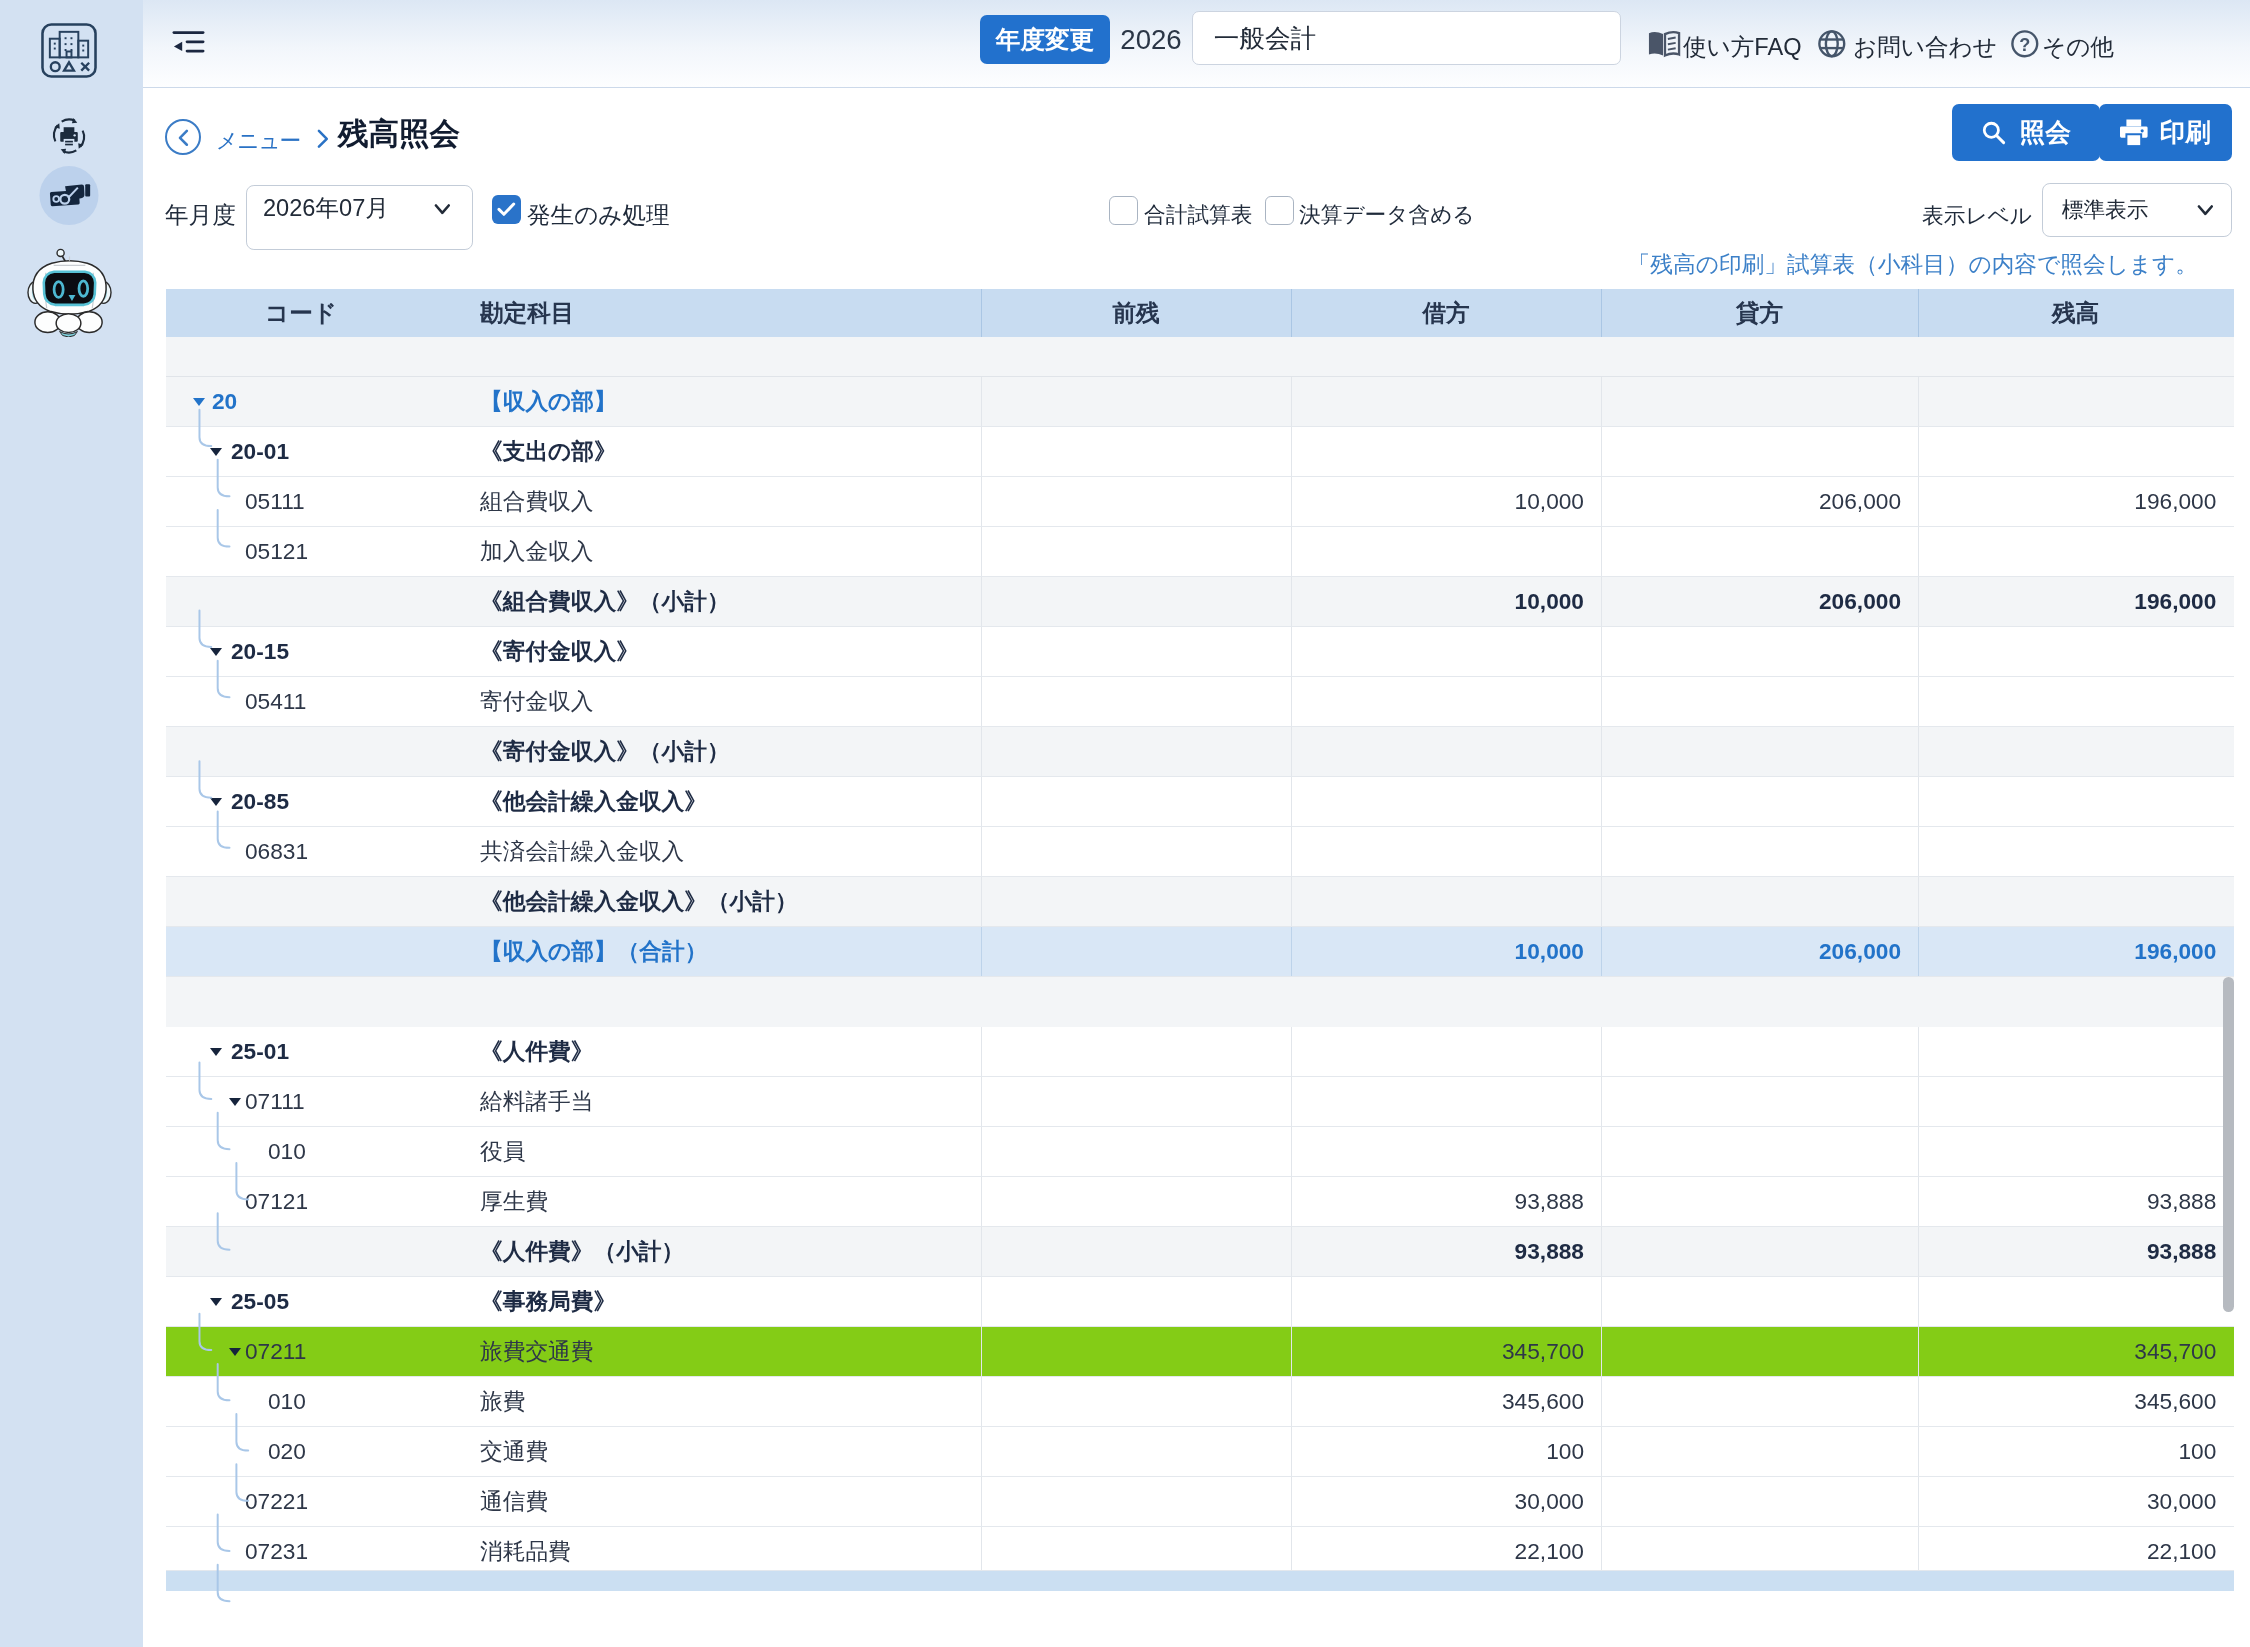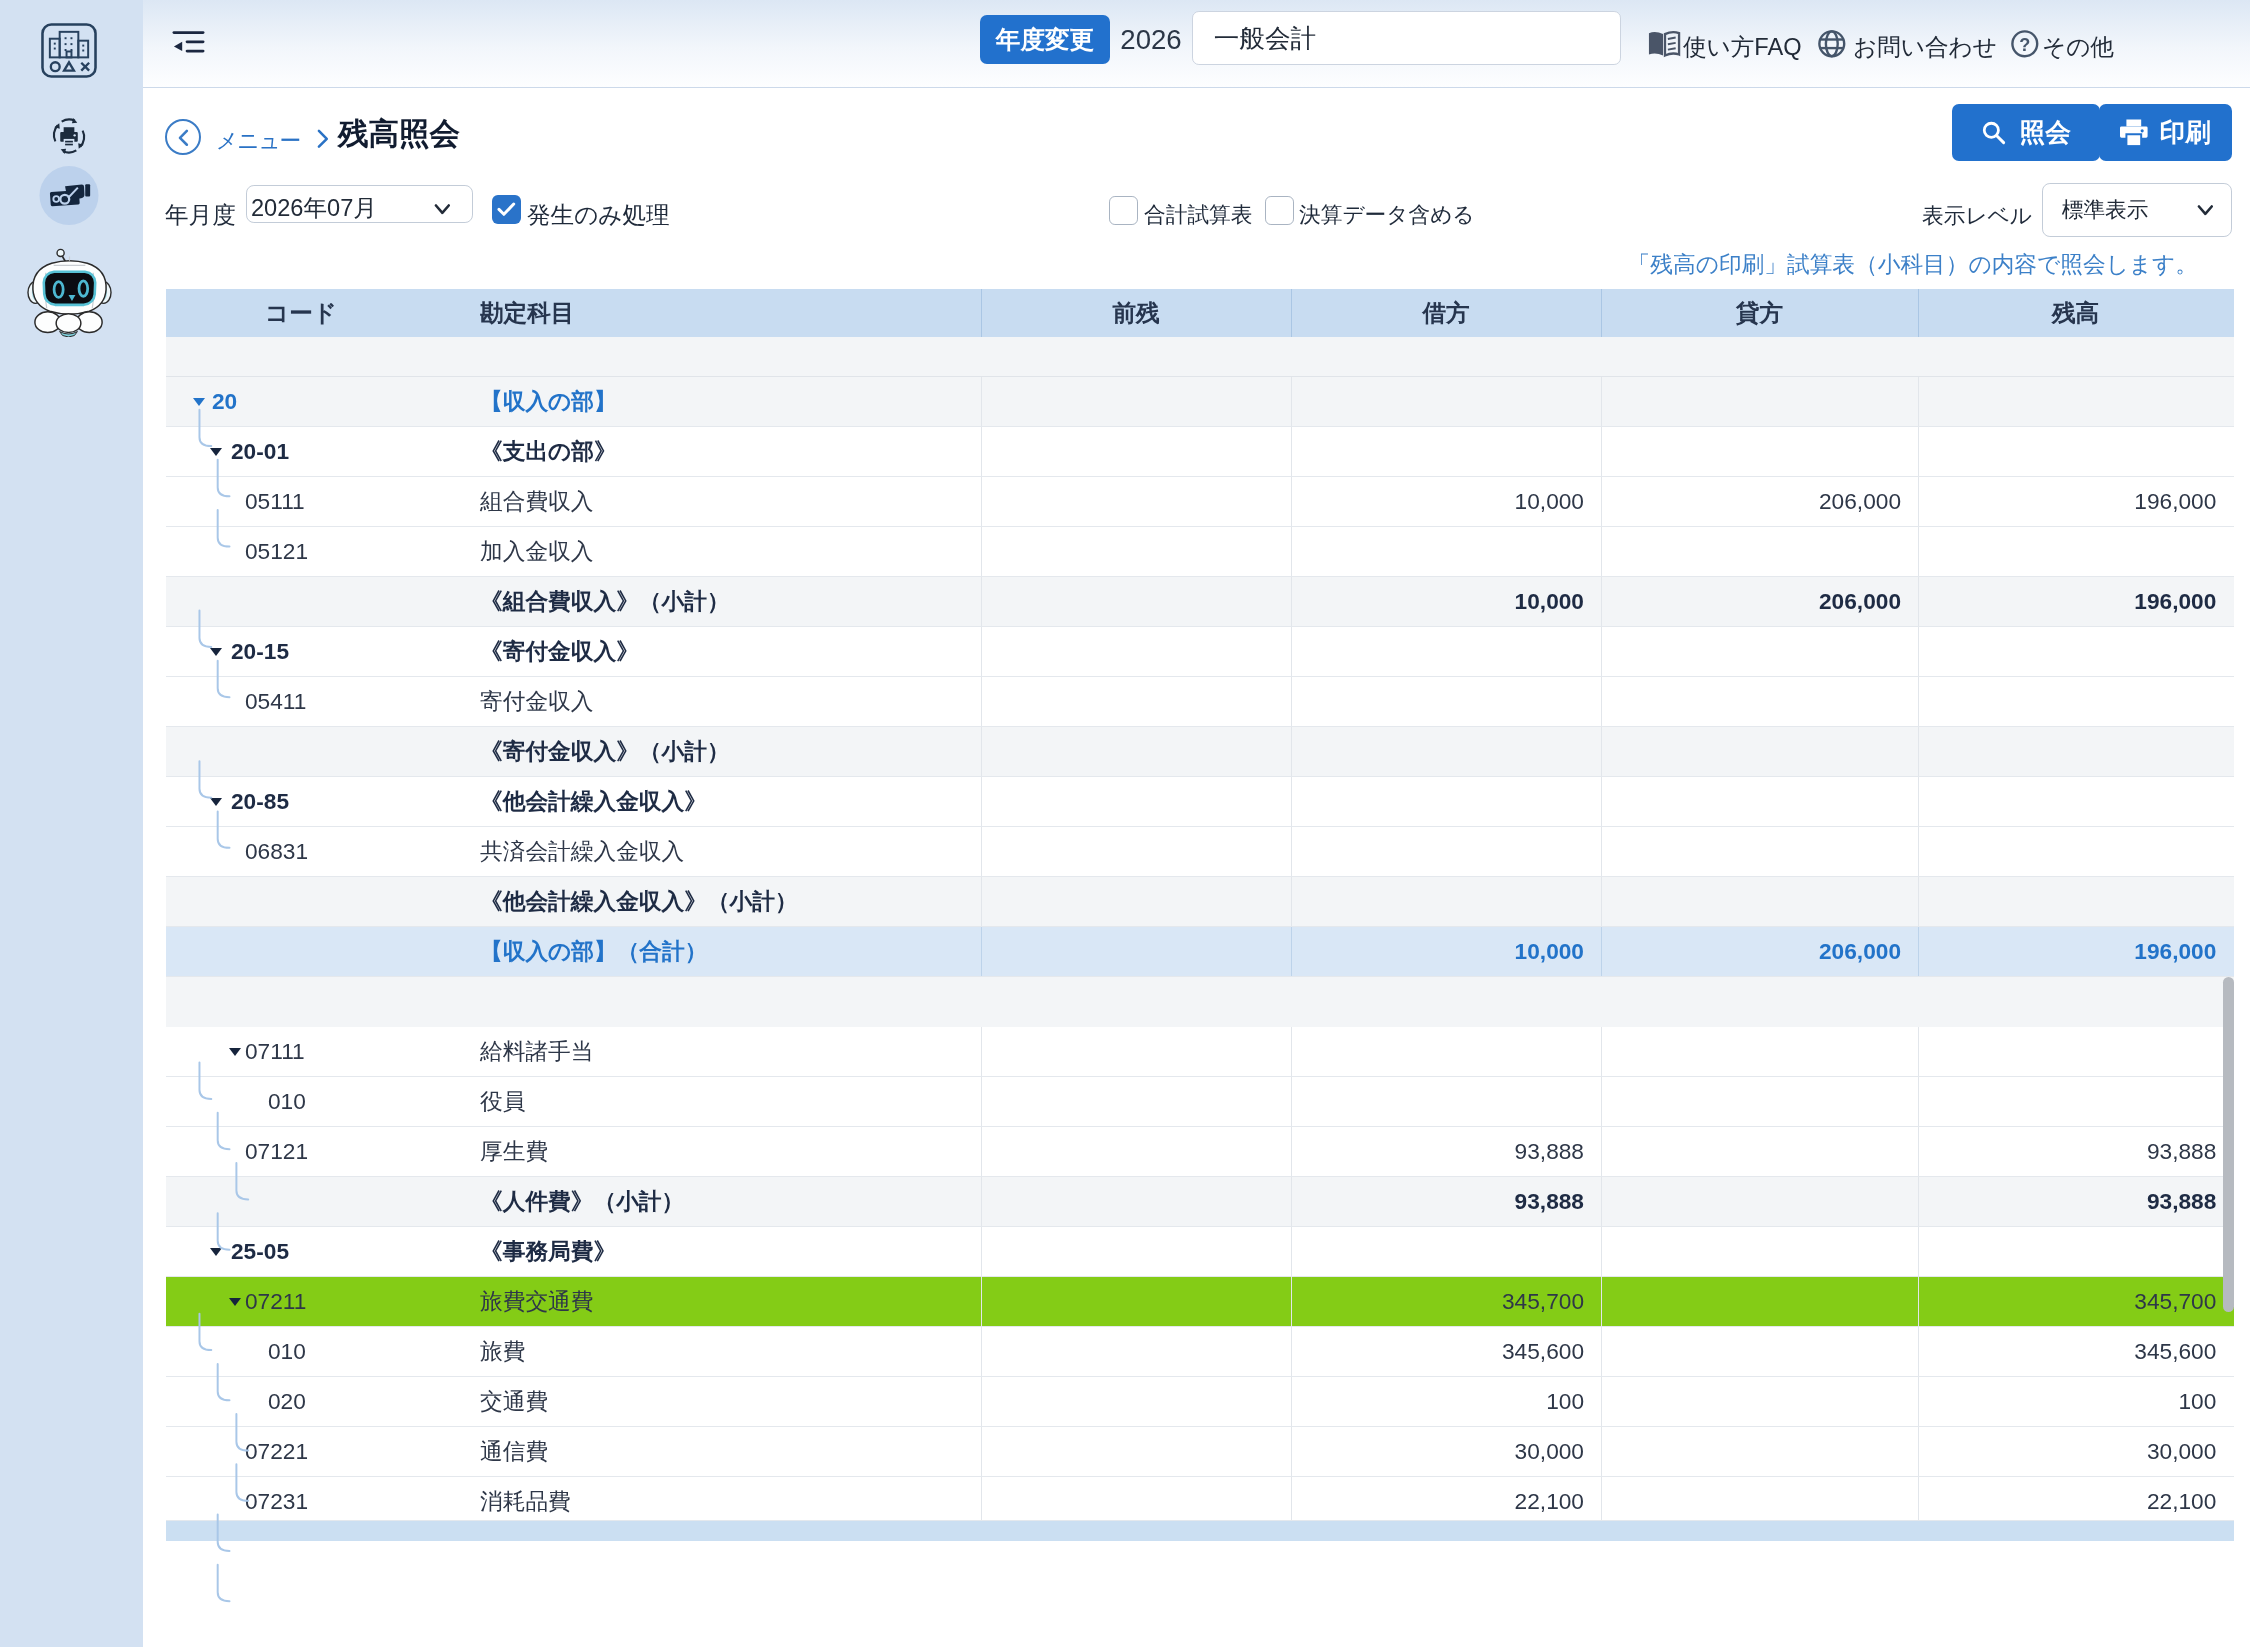--- a/index.html
+++ b/index.html
@@ -188,21 +188,21 @@
   <svg width="27.6" height="26.6" viewBox="0 0 28 27">
     <rect x="6.5" y="0.5" width="15" height="7" fill="#fff"></rect>
     <path d="M1.5 7.5 h25 a1.5 1.5 0 0 1 1.5 1.5 v8.5 a1.5 1.5 0 0 1 -1.5 1.5 h-4 v-4.5 h-17 v4.5 h-4 a1.5 1.5 0 0 1 -1.5 -1.5 v-8.5 a1.5 1.5 0 0 1 1.5 -1.5 Z" fill="#fff"></path>
     <circle cx="22.5" cy="12" r="1.6" fill="#2271cd"></circle>
     <rect x="7.5" y="16.5" width="13" height="10" fill="#fff"></rect>
   </svg>
   <span>印刷</span>
 </div>
 
 <div class="label" style="left:165px;top:199px;">年月度</div>
-<div class="selectbox" style="left:246px;top:185px;width:227px;height:38px;line-height:44px;padding-left:4px;">2026年07月
+<div class="selectbox" style="left:246px;top:185px;width:227px;height:65px;line-height:44px;padding-left:16px;">2026年07月
   <svg class="abs" style="right:21.7px;top:16.7px;" width="16.7" height="12.8" viewBox="0 0 17 13">
       <path d="M2 2.5 L8.5 10 L15 2.5" fill="none" stroke="#222b38" stroke-width="2.6" stroke-linecap="round" stroke-linejoin="round"></path>
     </svg>
 </div>
 <div class="cb on" style="left:492px;top:195px;">
   <svg class="abs" style="left:4.9px;top:6.9px;" width="18.7" height="14.8" viewBox="0 0 19 15">
       <path d="M2 7.5 L7 12.5 L17 2" fill="none" stroke="#fff" stroke-width="3" stroke-linecap="round" stroke-linejoin="round"></path>
     </svg>
 </div>
 <div class="label" style="left:527px;top:199px;">発生のみ処理</div>
@@ -333,20 +333,29 @@
       <span class="name b blue">【収入の部】（合計）</span>
       <span class="num b blue nA">10,000</span>
       <span class="num b blue nB">206,000</span>
       <span class="num b blue nC">196,000</span>
       <i class="v v1"></i>
       <i class="v v2"></i>
       <i class="v v3"></i>
       <i class="v v4"></i>
     </div>
 <div class="trow" style="height:50px;background:#f3f5f7;"></div>
+<div class="trow" style="height:50px;background:#fff;border-bottom:1px solid #e4e8ed;">
+      <i class="tri" style="left:44px;"></i>
+      <span class="code b" style="left:65px;">25-01</span>
+      <span class="name b">《人件費》</span>
+      <i class="v v1"></i>
+      <i class="v v2"></i>
+      <i class="v v3"></i>
+      <i class="v v4"></i>
+    </div>
 <div class="trow" style="height:50px;background:#fff;border-bottom:1px solid #e4e8ed;">
       <i class="tri" style="left:63px;"></i>
       <span class="code" style="left:79px;">07111</span>
       <span class="name">給料諸手当</span>
       <i class="v v1"></i>
       <i class="v v2"></i>
       <i class="v v3"></i>
       <i class="v v4"></i>
     </div>
 <div class="trow" style="height:50px;background:#fff;border-bottom:1px solid #e4e8ed;">

